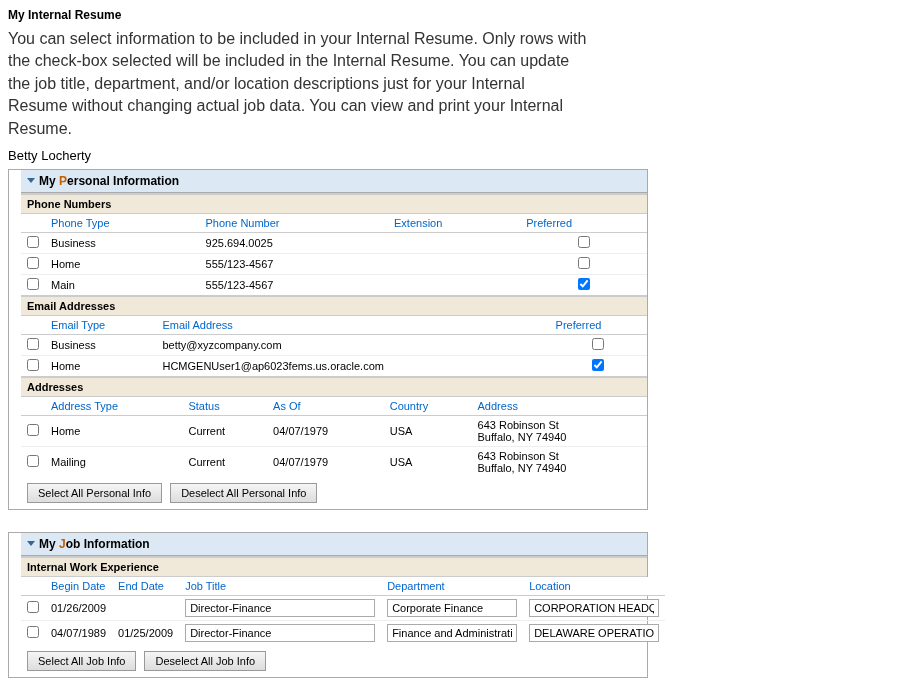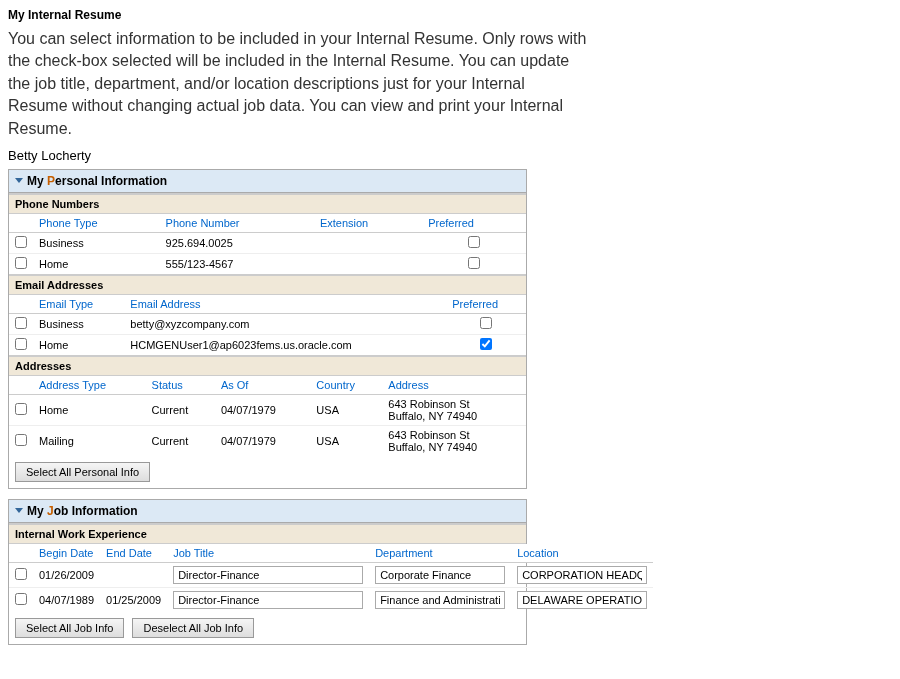--- a/index.html
+++ b/index.html
@@ -24,23 +24,24 @@
       max-width: 580px;
       line-height: 1.4;
     }
     .user-name {
       font-size: 13px;
       font-weight: normal;
       margin-bottom: 6px;
     }
     .section-container {
       border: 1px solid #aaa;
-      margin-bottom: 10px;
+      margin-bottom: 22px;
       background: #fff;
-      width: 519px;
+      width: 640px;
+      padding-left: 12px;
     }
     .section-header {
       background: #dce9f5;
       padding: 4px 6px;
       font-weight: bold;
       font-size: 12px;
       display: flex;
       align-items: center;
       gap: 4px;
       border-bottom: 1px solid #aaa;
@@ -175,20 +176,31 @@
   </tr>
             <tr>
     <td class="cb-col">
       <input type="checkbox" style="">
     </td>
     <td>Home</td>
     <td>555/123-4567</td>
     <td></td>
     <td style="text-align:center;">
       <input type="checkbox" style="">
+    </td>
+  </tr>
+            <tr>
+    <td class="cb-col">
+      <input type="checkbox" style="">
+    </td>
+    <td>Main</td>
+    <td>555/123-4567</td>
+    <td></td>
+    <td style="text-align:center;">
+      <input type="checkbox" checked="" style="">
     </td>
   </tr>
           </tbody>
       </table>
     </div>
   </div>
 
   <div class="inner-section">
     <div class="subsection-header">Email Addresses</div>
     <div class="table-container">
@@ -262,20 +274,21 @@
     <td>USA</td>
     <td>643 Robinson St<br>Buffalo, NY 74940</td>
   </tr>
           </tbody>
       </table>
     </div>
   </div>
 
   <div class="button-row">
     <button>Select All Personal Info</button>
+    <button>Deselect All Personal Info</button>
   </div>
 </div>
 
 <div class="section-container">
   <div class="section-header">
     <span class="triangle"></span>
     <span class="title-text">My <span class="highlight">J</span>ob Information</span>
   </div>
 
   <div class="inner-section">

